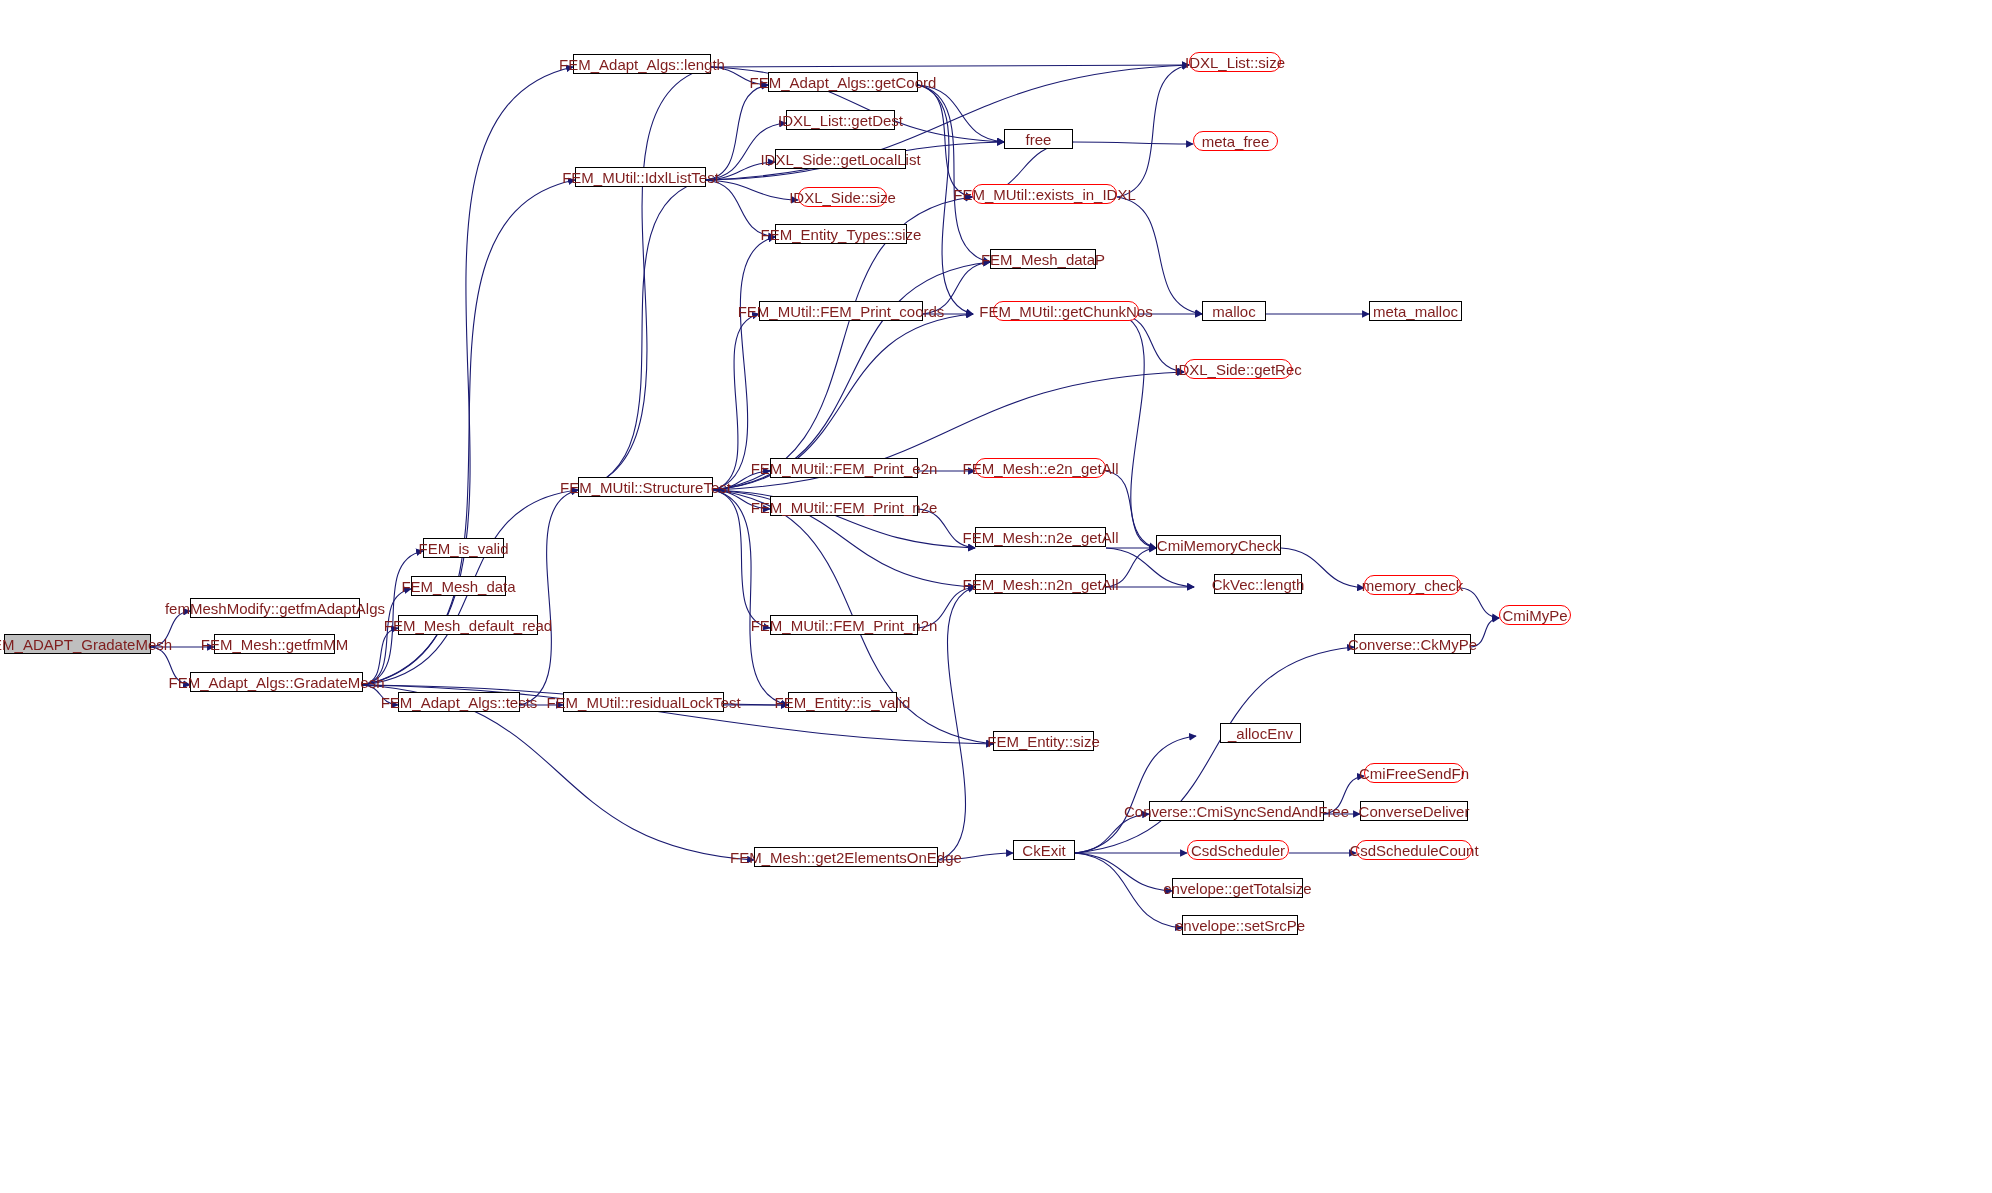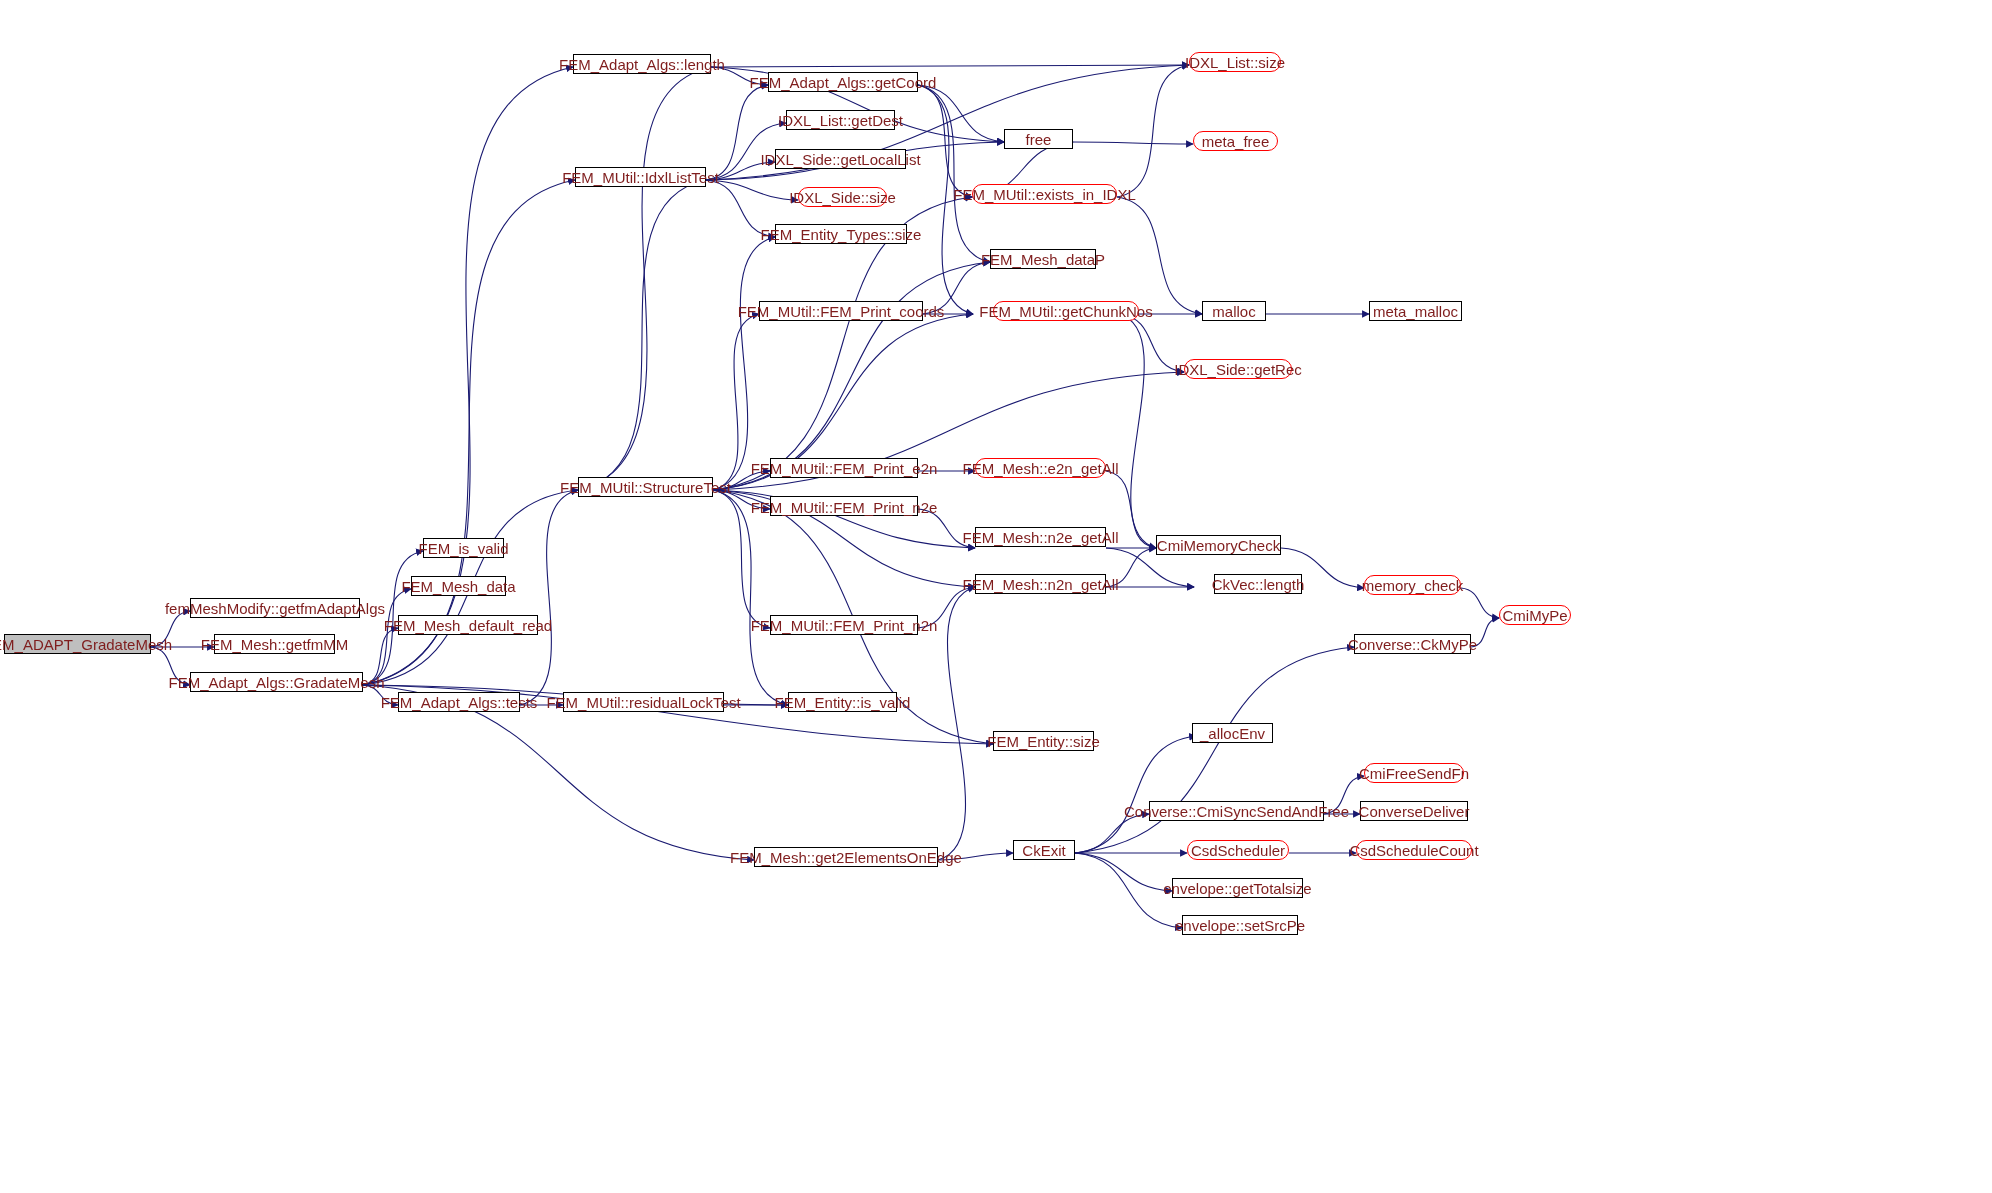--- a/index.html
+++ b/index.html
@@ -246,21 +246,21 @@
       </div>
       <div class="node red" style="left: 1499px; top: 605px; width: 72px;">
         <span>CmiMyPe</span>
       </div>
       <div class="node" style="left: 1354px; top: 634px; width: 117px;">
         <span>Converse::CkMyPe</span>
       </div>
       <div class="node" style="left: 1369px; top: 301px; width: 93px;">
         <span>meta_malloc</span>
       </div>
-      <div class="node" style="left: 1192px; top: 723px; width: 81px;">
+      <div class="node" style="left: 1220px; top: 723px; width: 81px;">
         <span>_allocEnv</span>
       </div>
       <div class="node" style="left: 1013px; top: 840px; width: 62px;">
         <span>CkExit</span>
       </div>
       <div class="node" style="left: 1149px; top: 801px; width: 175px;">
         <span>Converse::CmiSyncSendAndFree</span>
       </div>
       <div class="node red" style="left: 1187px; top: 840px; width: 102px;">
         <span>CsdScheduler</span>

